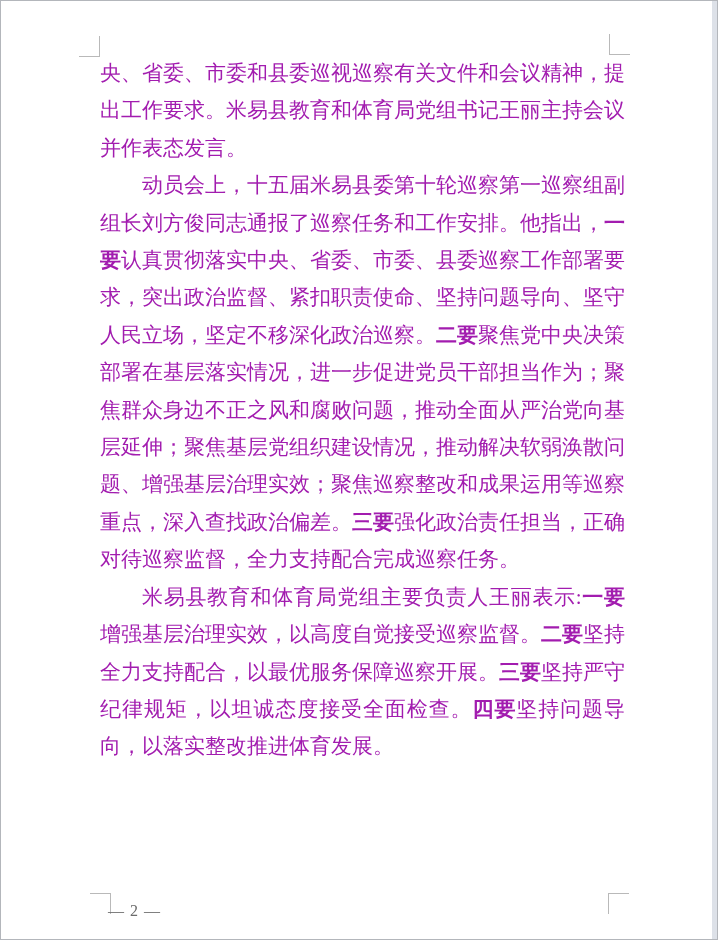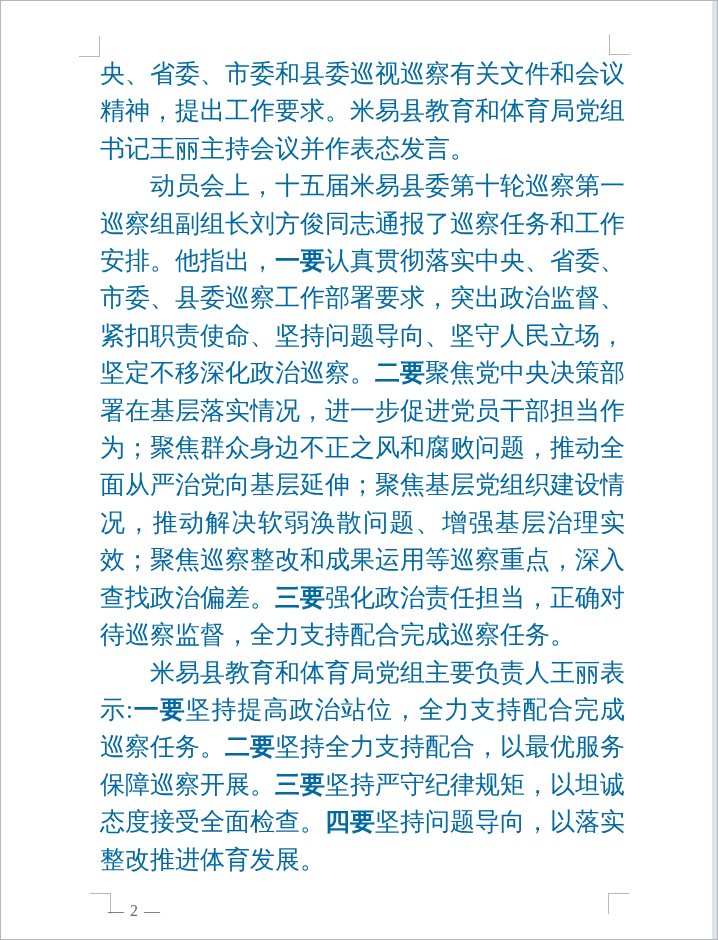--- a/index.html
+++ b/index.html
@@ -17,21 +17,21 @@
     background:#dde1e8;
   }
   
   .crop-mark{position:absolute;width:20px;height:20px;border:0 solid #b9b9b9;}
   .cm-tl{left:78px;top:35px;border-right-width:1px;border-bottom-width:1px;}
   .cm-tr{left:608px;top:33px;border-left-width:1px;border-bottom-width:1px;}
   .cm-bl{left:89px;top:892px;border-top-width:1px;border-right-width:1px;}
   .cm-br{left:607px;top:892px;border-top-width:1px;border-left-width:1px;}
   .doc-text{
     position:absolute;left:99px;top:54px;width:525px;
-    font-size:25px;line-height:37.4px;color:#0369a1;
+    font-size:21px;line-height:37.4px;color:#a21caf;
     text-align:justify;
   }
   .doc-text p{margin:0;padding:0;}
   .doc-text p.indent{text-indent:2em;}
   .doc-text b{font-weight:bold;}
   .page-number{
     position:absolute;left:107px;top:900px;
     font-size:16px;line-height:20px;color:#6b6b6b;
     letter-spacing:1px;white-space:pre;
   }
@@ -42,20 +42,20 @@
 <div class="screen">
 
   <div class="crop-mark cm-tl"></div>
   <div class="crop-mark cm-tr"></div>
   <div class="crop-mark cm-bl"></div>
   <div class="crop-mark cm-br"></div>
 
   <div class="doc-text" id="doc-text">
       <p class=""><span>央、省委、市委和县委巡视巡察有关文件和会议精神，提出工作要求。米易县教育和体育局党组书记王丽主持会议并作表态发言。</span></p>
       <p class="indent"><span>动员会上，十五届米易县委第十轮巡察第一巡察组副组长刘方俊同志通报了巡察任务和工作安排。他指出，</span><b>一要</b><span>认真贯彻落实中央、省委、市委、县委巡察工作部署要求，突出政治监督、紧扣职责使命、坚持问题导向、坚守人民立场，坚定不移深化政治巡察。</span><b>二要</b><span>聚焦党中央决策部署在基层落实情况，进一步促进党员干部担当作为；聚焦群众身边不正之风和腐败问题，推动全面从严治党向基层延伸；聚焦基层党组织建设情况，推动解决软弱涣散问题、增强基层治理实效；聚焦巡察整改和成果运用等巡察重点，深入查找政治偏差。</span><b>三要</b><span>强化政治责任担当，正确对待巡察监督，全力支持配合完成巡察任务。</span></p>
-      <p class="indent"><span>米易县教育和体育局党组主要负责人王丽表示:</span><b>一要</b><span>坚持提高政治站位，全力支持配合完成巡察任务。</span><b>二要</b><span>坚持全力支持配合，以最优服务保障巡察开展。</span><b>三要</b><span>坚持严守纪律规矩，以坦诚态度接受全面检查。</span><b>四要</b><span>坚持问题导向，以落实整改推进体育发展。</span></p>
+      <p class="indent"><span>米易县教育和体育局党组主要负责人王丽表示:</span><b>一要</b><span>增强基层治理实效，以高度自觉接受巡察监督。</span><b>二要</b><span>坚持全力支持配合，以最优服务保障巡察开展。</span><b>三要</b><span>坚持严守纪律规矩，以坦诚态度接受全面检查。</span><b>四要</b><span>坚持问题导向，以落实整改推进体育发展。</span></p>
     </div>
 
   <div class="page-number">— 2 —</div>
 
   <div class="window-right-edge"></div>
 
 </div>
 
 </body></html>

